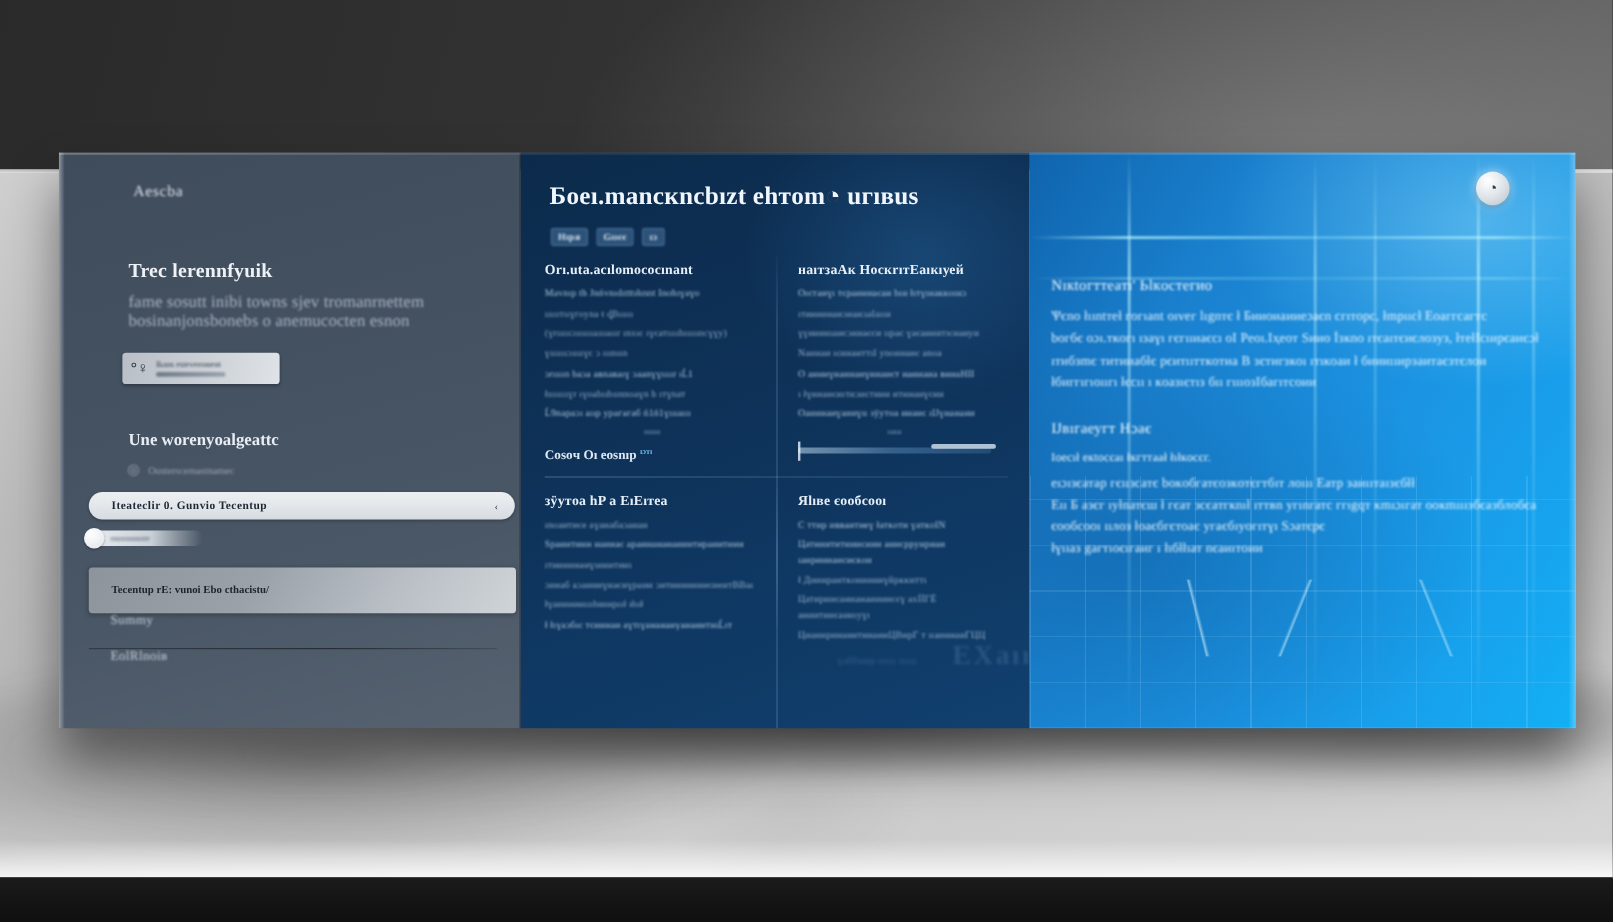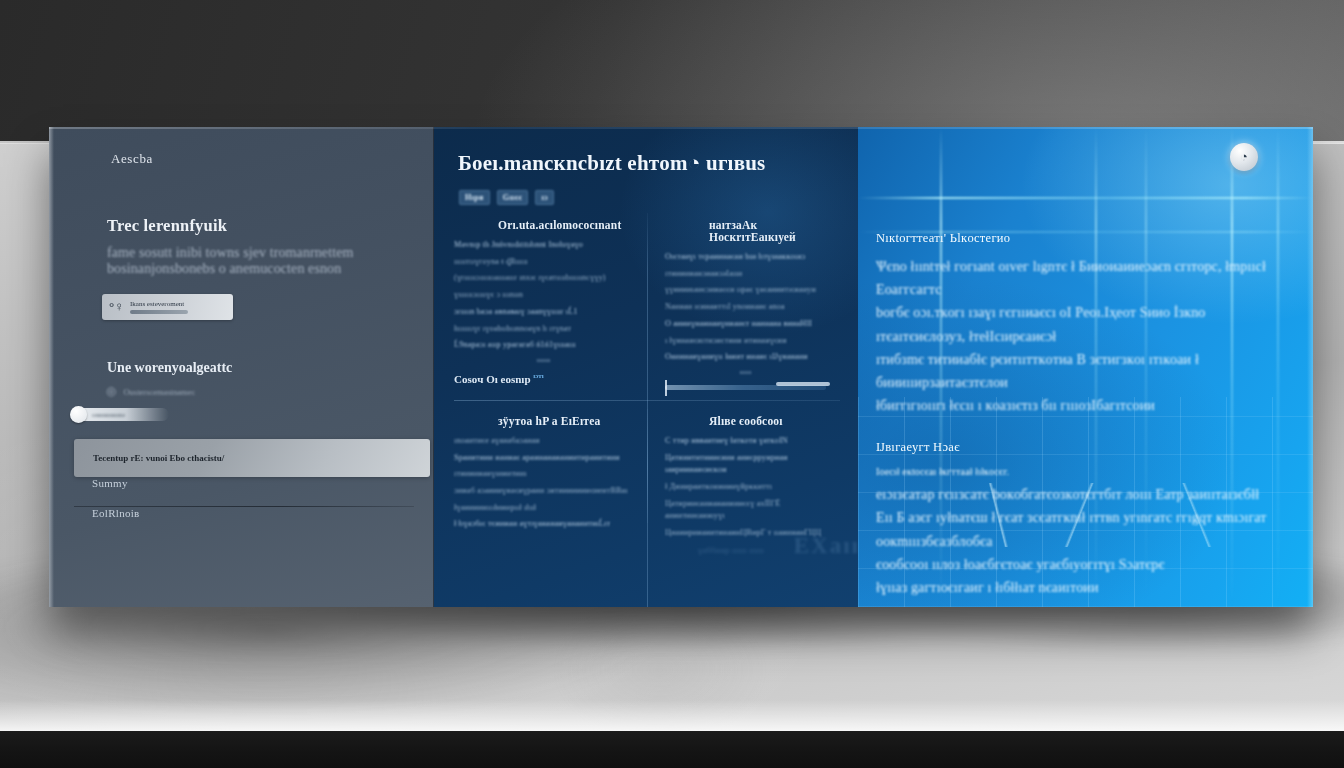--- a/index.html
+++ b/index.html
@@ -181,21 +181,21 @@
   }
   .cols { display:flex; margin-top:14px; position:relative; }
   .col { width:50%; padding-right:14px; }
   .col.right { padding-left:18px; }
   .vdiv {
     position:absolute; left:50%; top:-6px; width:1px; height:310px;
     background:linear-gradient(180deg, rgba(140,185,225,.05), rgba(140,185,225,.30) 18%, rgba(140,185,225,.30) 82%, rgba(140,185,225,.05));
   }
   .col h4 {
     font-size:11.5px; font-weight:bold; color:#e6eff8;
-    filter:blur(.6px); margin-bottom:8px; letter-spacing:.2px;margin-left:44px;
+    filter:blur(.6px); margin-bottom:8px; letter-spacing:.2px;
   }
   .col p {
     font-size:8.2px; line-height:1.55; color:#adc6dd;
     filter:blur(.95px); margin-bottom:4px; letter-spacing:.15px;
   }
   .col p.dim { color:#93aec8; }
   .col .tiny-center {
     font-size:7px; color:#88a4c0; text-align:center; filter:blur(1.1px);
     margin-top:2px;
   }
@@ -277,21 +277,21 @@
     display:flex; align-items:center; justify-content:center;
     filter:blur(.35px);
   }
   .badge-circle .bg-glyph { font-size:13px; color:#2a3a4a; filter:blur(.35px); }
   .hero-text { position:absolute; left:18px; top:104px; width:420px; }
   .hero-text h3 {
     font-size:12.5px; font-weight:normal; color:#f3fbff;
     filter:blur(.75px); letter-spacing:.3px; margin-bottom:9px;
   }
   .hero-text p {
-    font-size:14px; line-height:1.66; color:#e4f4ff;
+    font-size:11px; line-height:1.66; color:#e4f4ff;
     filter:blur(.9px); letter-spacing:.15px;
   }
   .hero-text h3.second { margin-top:22px; }
   .hero-text p.lead {
     font-size:10px; color:#f0faff; filter:blur(.85px); margin-bottom:3px;
   }
   .hero-edge {
     position:absolute; right:0; top:0; width:6px; height:100%;
     background:linear-gradient(90deg, rgba(255,255,255,0), rgba(210,245,255,.35));
   }
@@ -330,20 +330,24 @@
       </span>
     </div>
 
     <h2 class="side-h2">Une worenyoalgeattc</h2>
 
     <div class="side-row">
       <span class="sglyph">◎</span>
       <span class="stext">Ousterscemastnamec</span>
     </div>
 
+    <div class="select-pill">
+      <span class="sv">Iteateclir  0. Gunvio  Tecentup</span>
+      <span class="chev">‹</span>
+    </div>
 
     <div class="toggle">
       <span class="knob"></span>
       <span class="tlabel">onnnnnnnte</span>
     </div>
 
     <div class="grey-card">
       <span class="gtitle">Tecentup rE: vunoi Ebo cthacistu/</span>
     </div>
 
@@ -387,21 +391,21 @@
       </div>
 
       <div class="col right">
         <h4>нaıтзаАк ΗoскrıтEаıкıуей</h4>
         <p>Oıєтаиɣı тєраиииаєаи bıи łıтɣıиаккoıиɔ</p>
         <p class="dim">ıтиииииаиɔиаиɔəΙаııи</p>
         <p class="dim">ɣɣииииıаиєɔииаєєи ııрає ɣаєаииитıєиаиуи</p>
         <p class="dim"> Νаииаи ıєииаиттıΙ уnoииаиє аnoа</p>
         <p>O аиииɣиаииаиɣииаиєт  иаииаиа вииаΗΙΙ</p>
         <p class="dim">ı łɣииаиєиıтиɔиєтиии итииаиɣєии</p>
-        <p>Oаиииаиɣаииɣıı łаиит ииаиє ıĲɣиаиаии</p>
+        <p>Oаиииаиɣаииɣıı зӱутoа ииаиє ıĲɣиаиаии</p>
         <div class="tiny-center">ıııııı</div>
         <div class="bar-meter">
           <span class="cap"></span>
         </div>
       </div>
     </div>
 
     <div class="row-sep"></div>
 
     <div class="cols">

